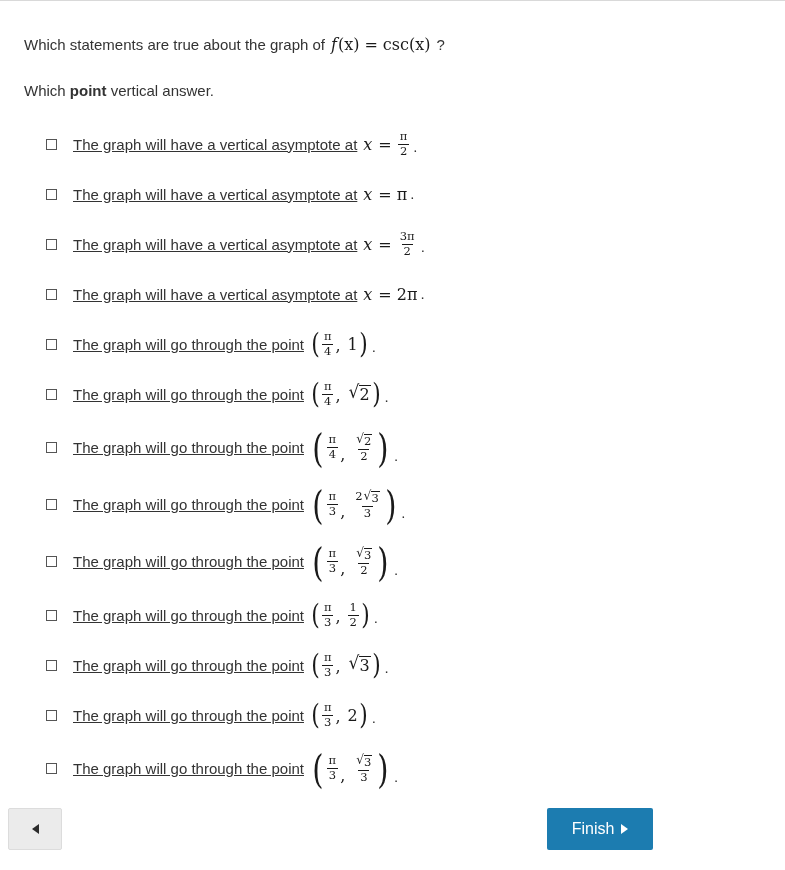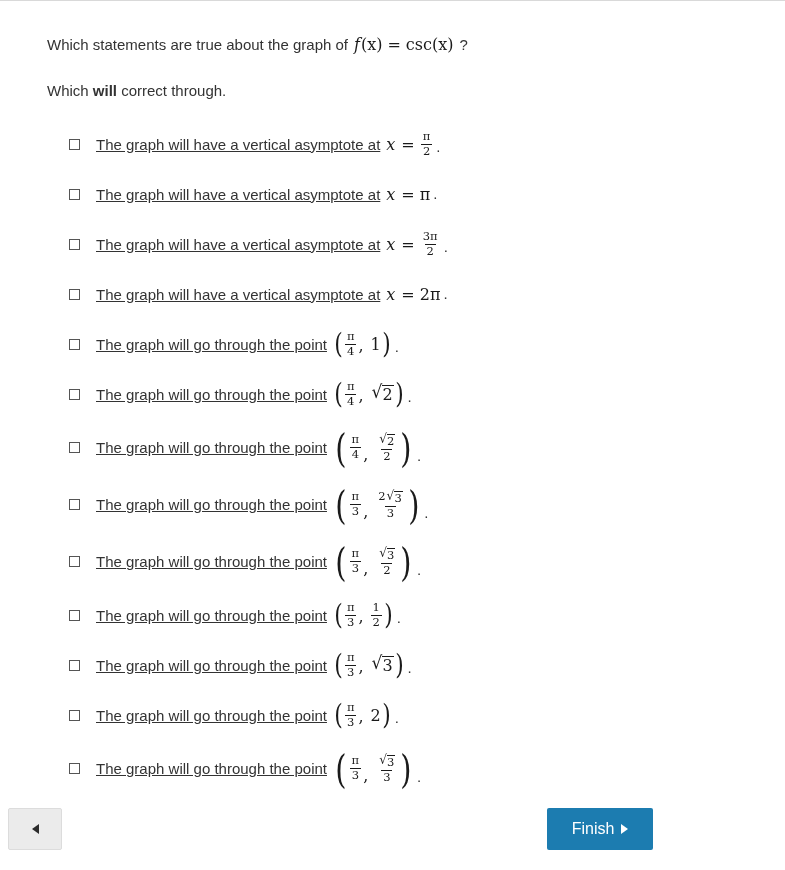--- a/index.html
+++ b/index.html
@@ -15,21 +15,20 @@
     overflow: hidden;
     position: relative;
   }
   .page {
     width: 785px;
     height: 870px;
     position: relative;
     box-sizing: border-box;
     border-top: 1px solid #d9d9d9;
     background: #fff;
-    padding-left: 23px;
   }
   .content {
     padding: 34px 24px 0 24px;
   }
   .question-line {
     font-size: 15px;
     color: #333;
     line-height: 20px;
     margin: 0 0 0 0;
     display: flex;
@@ -245,21 +244,21 @@
         <span class="mi">f</span>
           <span class="mtext">(x)</span>
         <span class="mo">=</span>
         <span class="mtext">csc</span>
           <span class="mtext">(x)</span>
       </span>
       <span style="margin-left:6px;">?</span>
     </div>
 
     <div class="instruction">
-      <span>Which </span><b>will</b><span> correct through.</span>
+      <span>Which </span><b>point</b><span> vertical answer.</span>
     </div>
 
     <div class="options">
 
       <div class="option h1x">
         <div class="checkbox"></div>
         <div class="option-label">
           <span class="lead">The graph will have a vertical asymptote at</span>
           <span class="math">
             <span class="mi">x</span>

